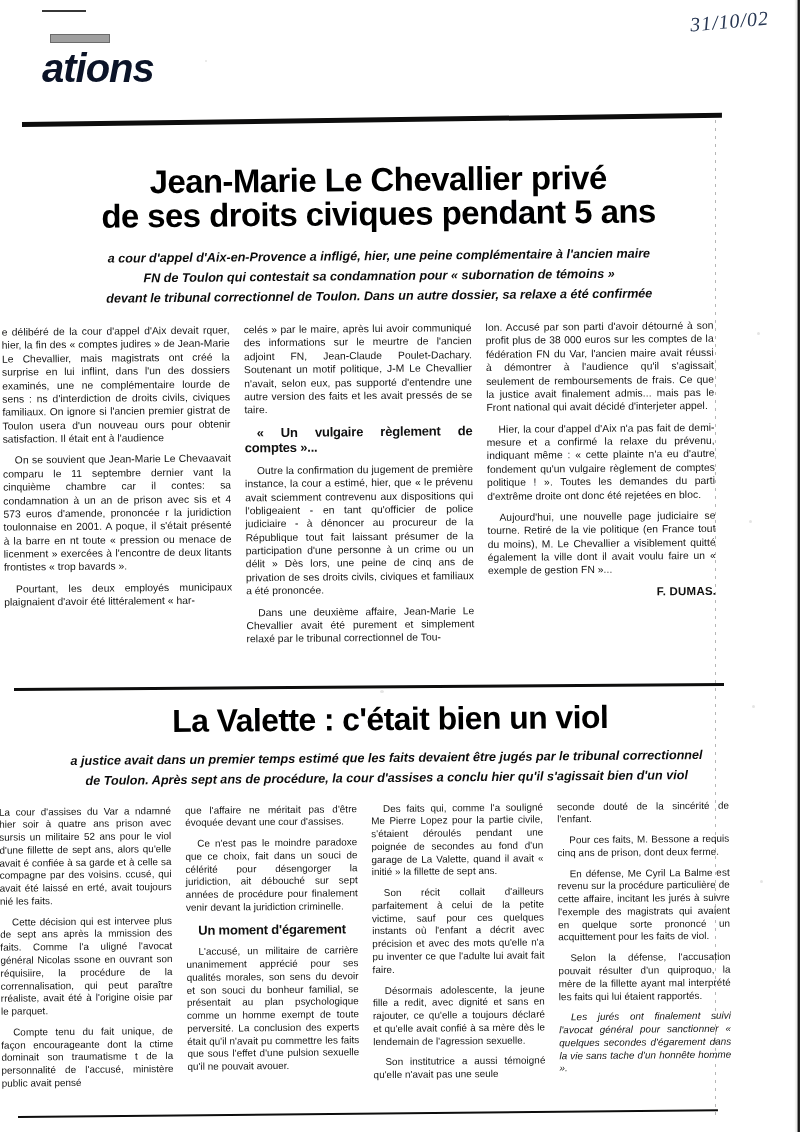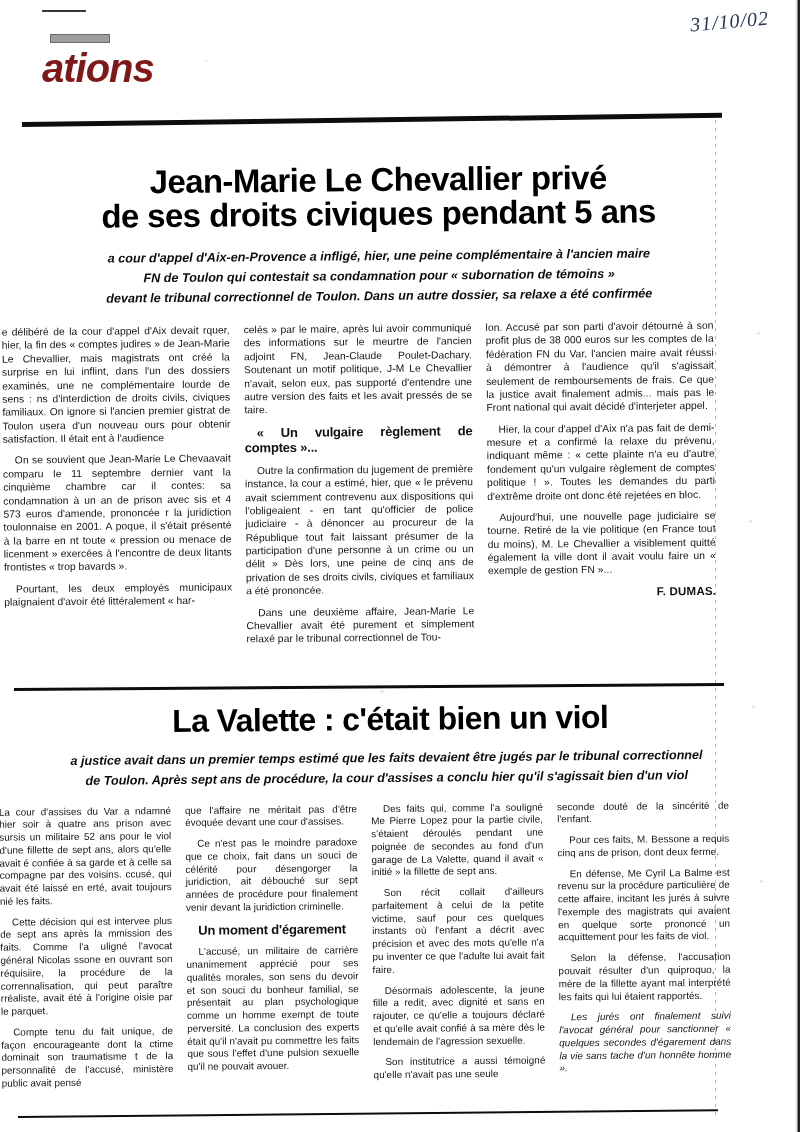--- a/index.html
+++ b/index.html
@@ -67,21 +67,21 @@
     margin-left: 8px;
     margin-bottom: 5px;
   }
   .masthead-word {
     font-family: "Liberation Sans", sans-serif;
     font-weight: 700;
     font-style: italic;
     font-size: 40px;
     letter-spacing: -1px;
     line-height: 1;
-    color: #7f1d1d;
+    color: #0f172a;
   }
 
   .handdate {
     position: absolute;
     top: 10px;
     left: 690px;
     font-family: "Liberation Serif", serif;
     font-style: italic;
     font-size: 20px;
     color: #2b3a55;

